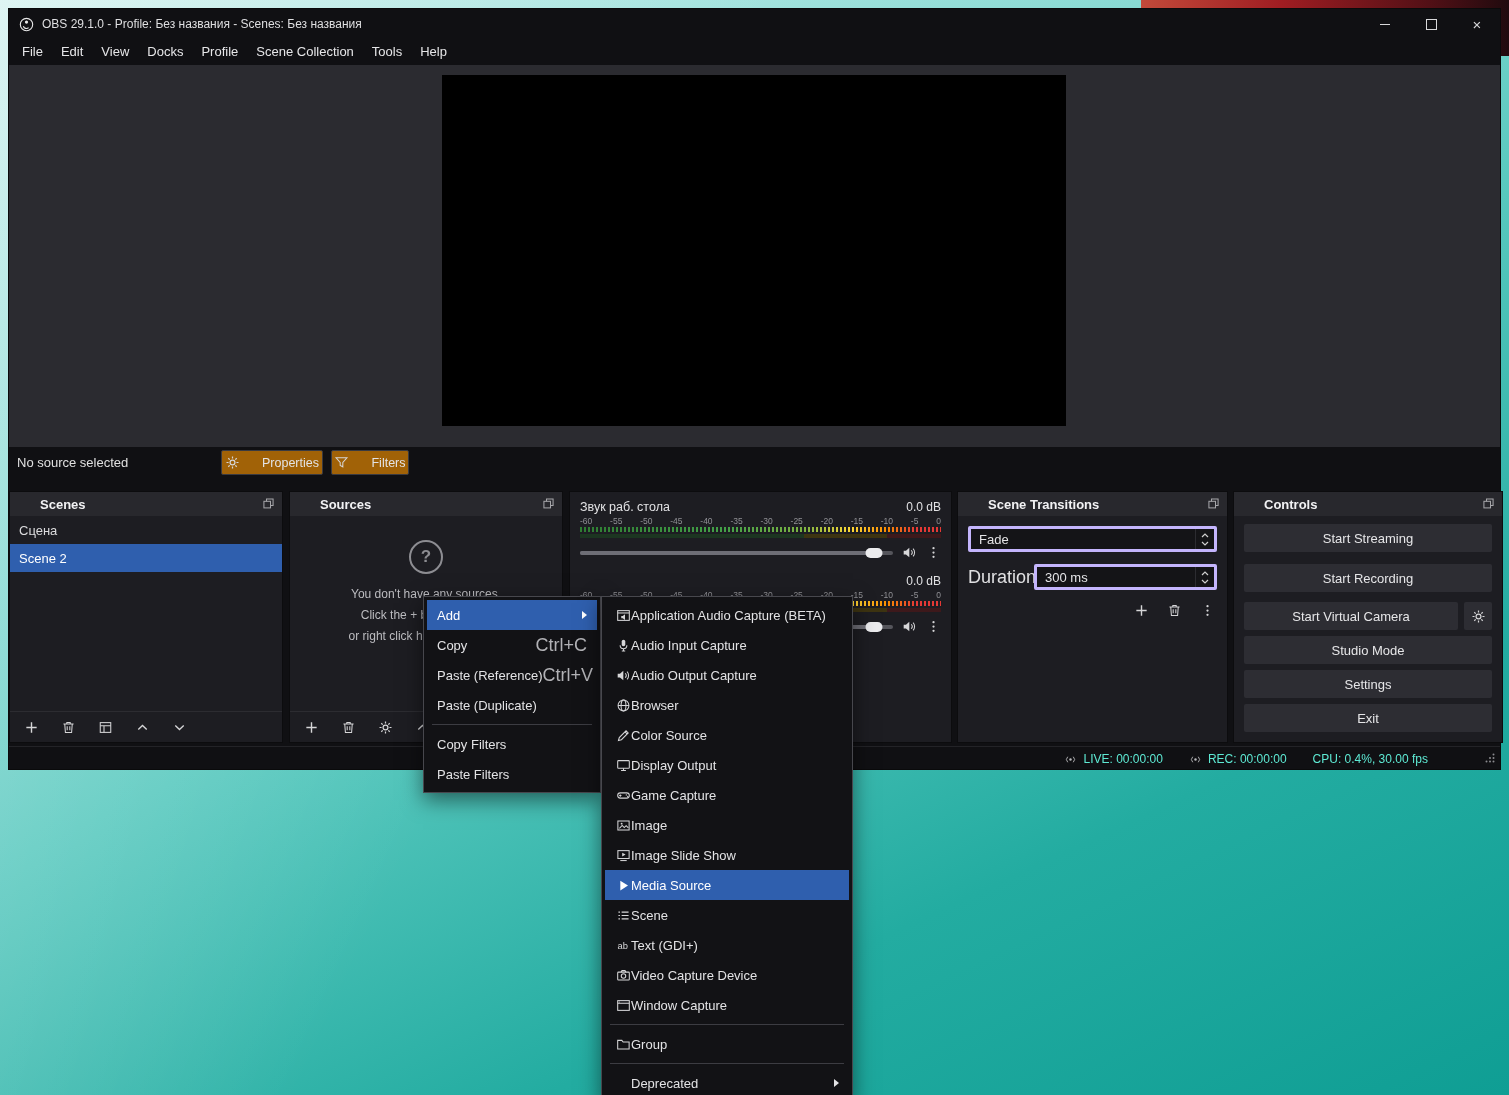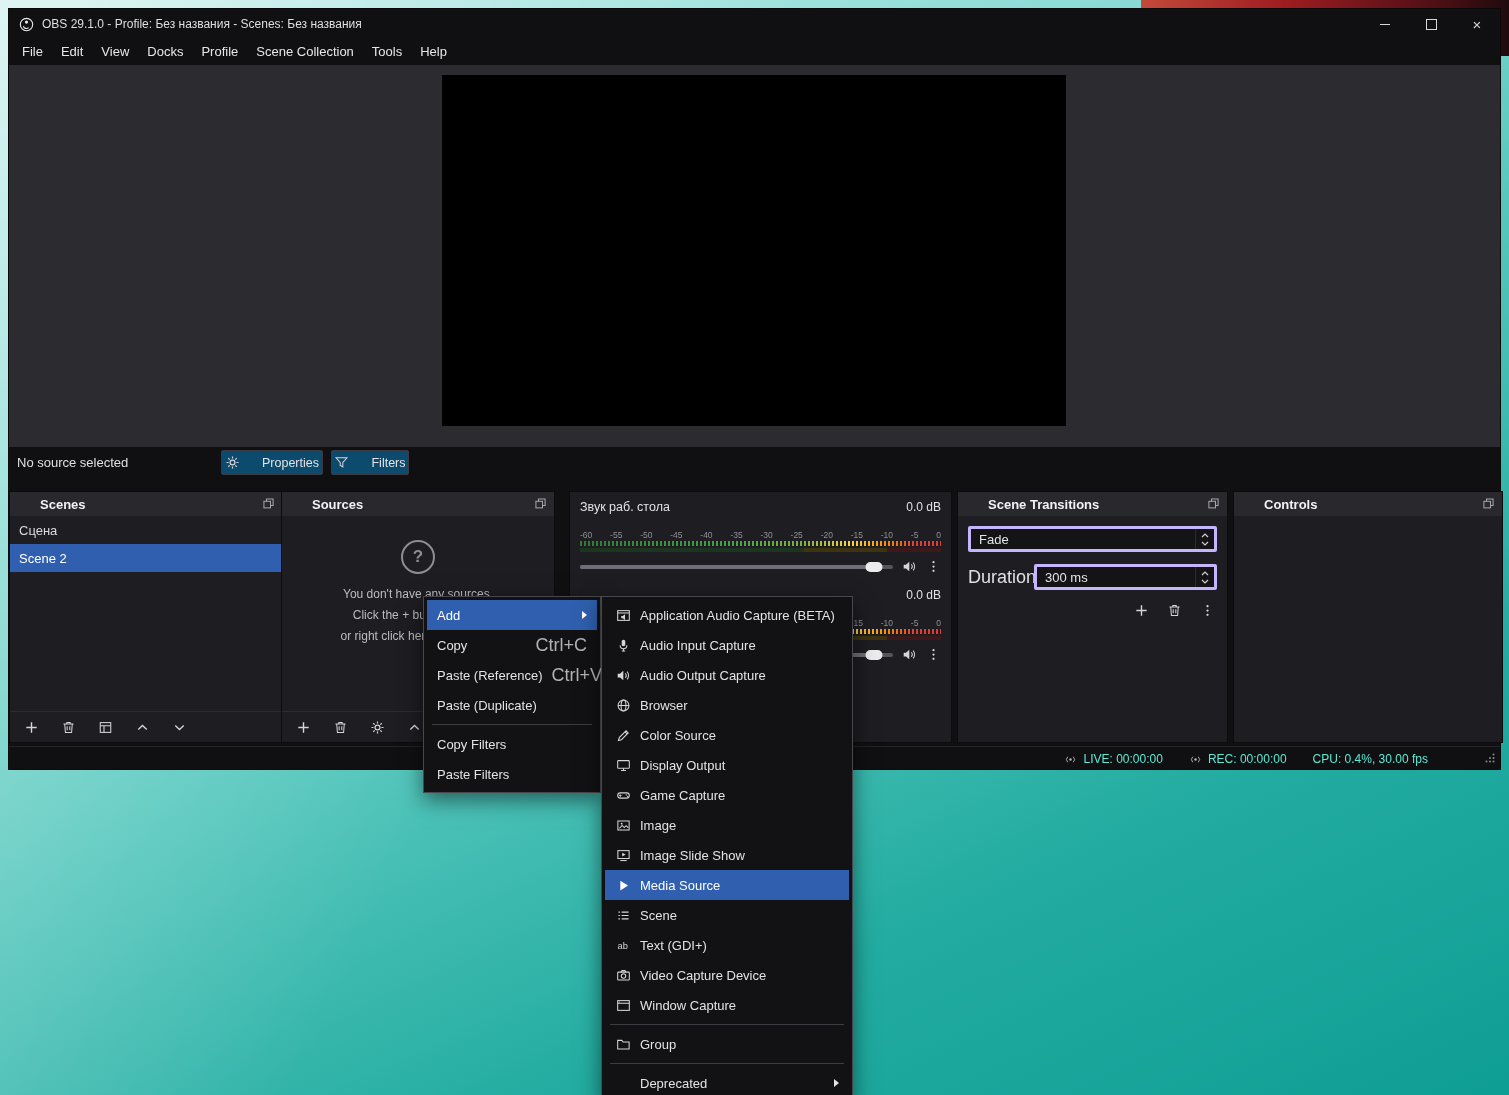--- a/index.html
+++ b/index.html
@@ -26,21 +26,21 @@
   .glyph-max{width:9px;height:9px;border:1px solid #d8d8da;display:block;}
   
   .menubar{height:26px;display:flex;align-items:center;padding-left:4px;}
   .mitem{padding:0 9px;font-size:13px;color:#e6e6e8;line-height:26px;}
   
   .preview{position:absolute;left:0;top:56px;width:100%;height:382px;background:#2b2b30;}
   .canvas{position:absolute;left:433px;top:10px;width:624px;height:351px;background:#000;}
   
   .srcbar{position:absolute;left:0;top:438px;width:100%;height:32px;background:var(--chrome);}
   .srcstatus{position:absolute;left:8px;top:8px;font-size:13px;color:#e0e0e0;}
-  .tbbtn{position:absolute;top:3px;height:25px;background:#0c4a6e;border:1px solid #3a3a40;border-radius:2px;
+  .tbbtn{position:absolute;top:3px;height:25px;background:#a16207;border:1px solid #3a3a40;border-radius:2px;
     display:flex;align-items:center;justify-content:center;gap:22px;font-size:12.5px;color:#e3e3e5;box-sizing:border-box;}
   .tb-props{left:212px;width:102px;}
   .tb-filt{left:322px;width:78px;}
   
   .panel{position:absolute;top:482px;height:252px;background:var(--panel);border:1px solid #0c0c0e;
     box-sizing:border-box;display:flex;flex-direction:column;}
   .phead{height:24px;background:var(--phead);display:flex;align-items:center;justify-content:space-between;
     padding:0 8px;flex:0 0 auto;}
   .ptitle{font-size:13px;font-weight:700;color:#f2f2f4;margin-left:22px;}
   .pbody{flex:1;position:relative;overflow:hidden;}
@@ -52,21 +52,21 @@
   
   .src-empty{position:absolute;left:0;right:0;top:24px;display:flex;flex-direction:column;align-items:center;}
   .ghost{width:30px;height:30px;border:2px solid #8d8d92;border-radius:50%;display:flex;align-items:center;
     justify-content:center;color:#8d8d92;font-size:17px;font-weight:700;margin-bottom:10px;}
   .src-line{font-size:12px;color:#bdbdc1;line-height:21px;}
   
   .mixer-body{padding:8px 10px;}
   .mix-top{display:flex;justify-content:space-between;align-items:baseline;}
   .mix-name{font-size:12.5px;color:#e2e2e4;}
   .mix-db{font-size:12px;color:#e2e2e4;}
-  .ticks{display:flex;justify-content:space-between;margin-top:16px;}
+  .ticks{display:flex;justify-content:space-between;margin-top:2px;}
   .ticks span{font-size:8.5px;color:#909095;}
   .tickbar{height:5px;margin-top:1px;position:relative;
     background:linear-gradient(90deg,#2e7d32 0%,#43a047 40%,#7cb342 62%,#fdd835 75%,#fb8c00 85%,#e53935 93%,#e53935 100%);}
   .tickbar::after{content:"";position:absolute;inset:0;
     background:repeating-linear-gradient(90deg,rgba(29,29,34,0) 0 2px,#1d1d22 2px 4px);}
   .meterbar{height:4px;margin-top:2px;opacity:.5;
     background:linear-gradient(90deg,#1b4d20 0 62%,#5d4a00 62% 85%,#5d1414 85% 100%);}
   .mix-ctl{display:flex;align-items:center;gap:9px;margin-top:7px;}
   .vol-track{flex:1;height:4px;background:#55555b;border-radius:2px;position:relative;}
   .vol-fill{position:absolute;left:0;top:0;bottom:0;width:94%;background:#6e6e76;border-radius:2px;}
@@ -92,21 +92,21 @@
   .vcam-row .cbtn{flex:1;margin:0;}
   .sqbtn{width:28px;height:28px;background:#2d2d33;border-radius:2px;display:flex;align-items:center;justify-content:center;flex:0 0 auto;}
   
   .statusbar{position:absolute;left:0;top:737px;width:100%;height:25px;border-top:1px solid #232327;
     display:flex;align-items:center;justify-content:flex-end;gap:26px;padding-right:72px;box-sizing:border-box;}
   .sb-item{display:flex;align-items:center;gap:6px;font-size:12px;color:#5eead4;}
   .grip{position:absolute;right:5px;bottom:4px;}
   
   .menu{position:absolute;background:#121215;border:1px solid #47474d;padding:3px;box-sizing:border-box;
     box-shadow:0 7px 20px rgba(0,0,0,.5);z-index:60;}
-  .m-item{height:30px;display:flex;align-items:center;gap:9px;padding:0 10px;font-size:13px;color:#e3e3e5;white-space:nowrap;}
+  .m-item{height:30px;display:flex;align-items:center;padding:0 10px;font-size:13px;color:#e3e3e5;white-space:nowrap;}
   .m-item .ml{flex:1;}
   .msc{color:#b2b2b6;font-size:18px;}
   .m-item.hl{background:var(--accent);color:#fff;}
   .m-sep{height:1px;background:#3c3c42;margin:4px 5px;}
   .arrow-r{width:0;height:0;border-left:5px solid currentColor;border-top:4px solid transparent;border-bottom:4px solid transparent;}
   .mic2{width:16px;display:flex;justify-content:center;flex:0 0 auto;}
   .ic{width:15px;height:15px;display:block;}
   .ic12{width:13px;height:13px;display:block;}
 </style>
 </head>
@@ -217,21 +217,21 @@
           </svg>
         </span>
       <span class="tool">
           <svg class="ic" viewBox="0 0 16 16">
             <path d="M3.5 5.8L8 10.2l4.5-4.4" stroke="#d6d6d8" stroke-width="1.4" fill="none"></path>
           </svg>
         </span>
     </div>
   </div>
 
-  <div class="panel" style="left:272px;width:274px">
+  <div class="panel" style="left:280px;width:274px">
     <div class="phead">
       <span class="ptitle">Sources</span>
       <span><svg viewBox="0 0 12 12" width="11" height="11">
             <g stroke="#a8a8ac" stroke-width="1.1" fill="none">
               <rect x="1" y="3.6" width="7.2" height="7.2"></rect>
               <path d="M3.8 3.6V1h7.2v7.2h-2.6"></path>
             </g>
           </svg></span>
     </div>
     <div class="pbody">
@@ -445,20 +445,40 @@
   <div class="panel" style="left:1224px;width:270px">
     <div class="phead">
       <span class="ptitle">Controls</span>
       <span><svg viewBox="0 0 12 12" width="11" height="11">
             <g stroke="#a8a8ac" stroke-width="1.1" fill="none">
               <rect x="1" y="3.6" width="7.2" height="7.2"></rect>
               <path d="M3.8 3.6V1h7.2v7.2h-2.6"></path>
             </g>
           </svg></span>
     </div>
+    <div class="pbody controls-body">
+      <div class="cbtn">Start Streaming</div>
+      <div class="cbtn m1">Start Recording</div>
+      <div class="vcam-row">
+        <div class="cbtn">Start Virtual Camera</div>
+        <div class="sqbtn">
+          <span>
+              <svg class="ic" viewBox="0 0 16 16">
+                <g stroke="#d6d6d8" stroke-width="1.3" fill="none">
+                  <circle cx="8" cy="8" r="2.6"></circle>
+                  <path d="M8 1.6v2.2M8 12.2v2.2M1.6 8h2.2M12.2 8h2.2M3.5 3.5L5 5M11 11l1.5 1.5M12.5 3.5L11 5M5 11l-1.5 1.5"></path>
+                </g>
+              </svg>
+            </span>
+        </div>
+      </div>
+      <div class="cbtn m3">Studio Mode</div>
+      <div class="cbtn m3">Settings</div>
+      <div class="cbtn m3">Exit</div>
+    </div>
   </div>
 
   <div class="statusbar">
     <span class="sb-item">
       <span>
           <svg class="ic12" viewBox="0 0 16 16">
             <circle cx="8" cy="8" r="1.5" fill="#b9b9bc"></circle>
             <g stroke="#b9b9bc" stroke-width="1.1" fill="none">
               <path d="M4.6 11.4a4.8 4.8 0 010-6.8M11.4 4.6a4.8 4.8 0 010 6.8"></path>
             </g>

